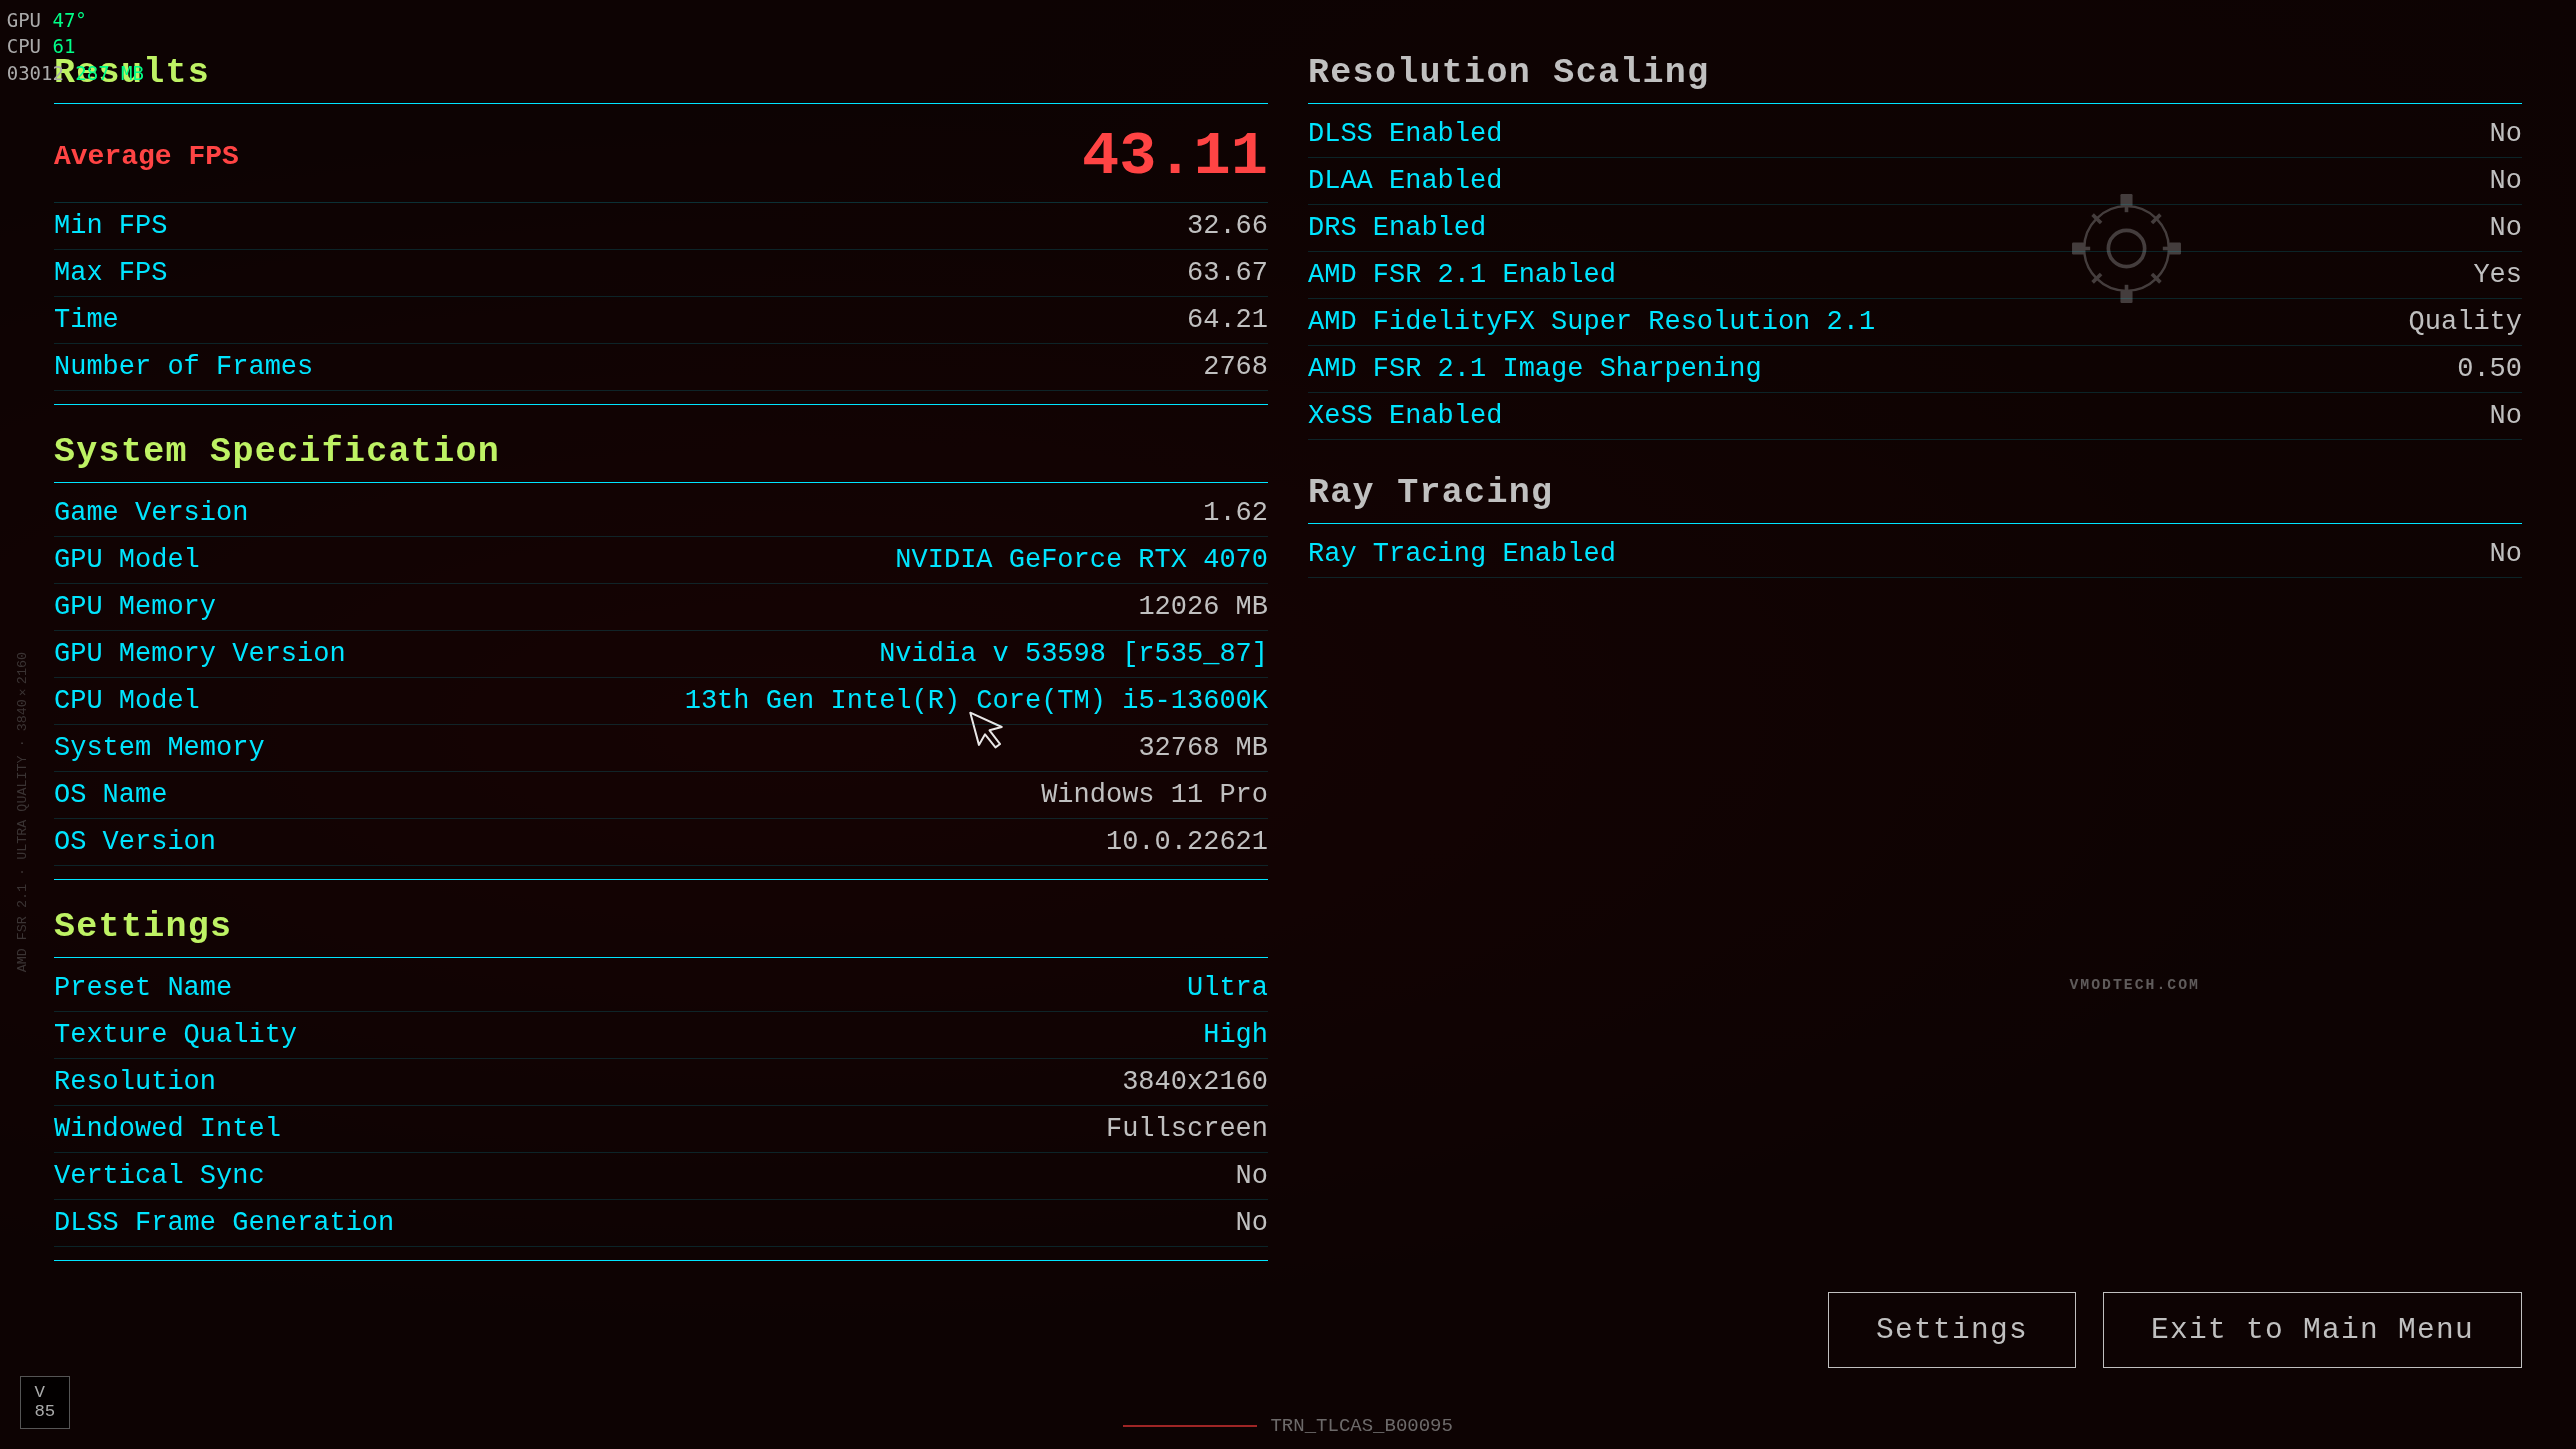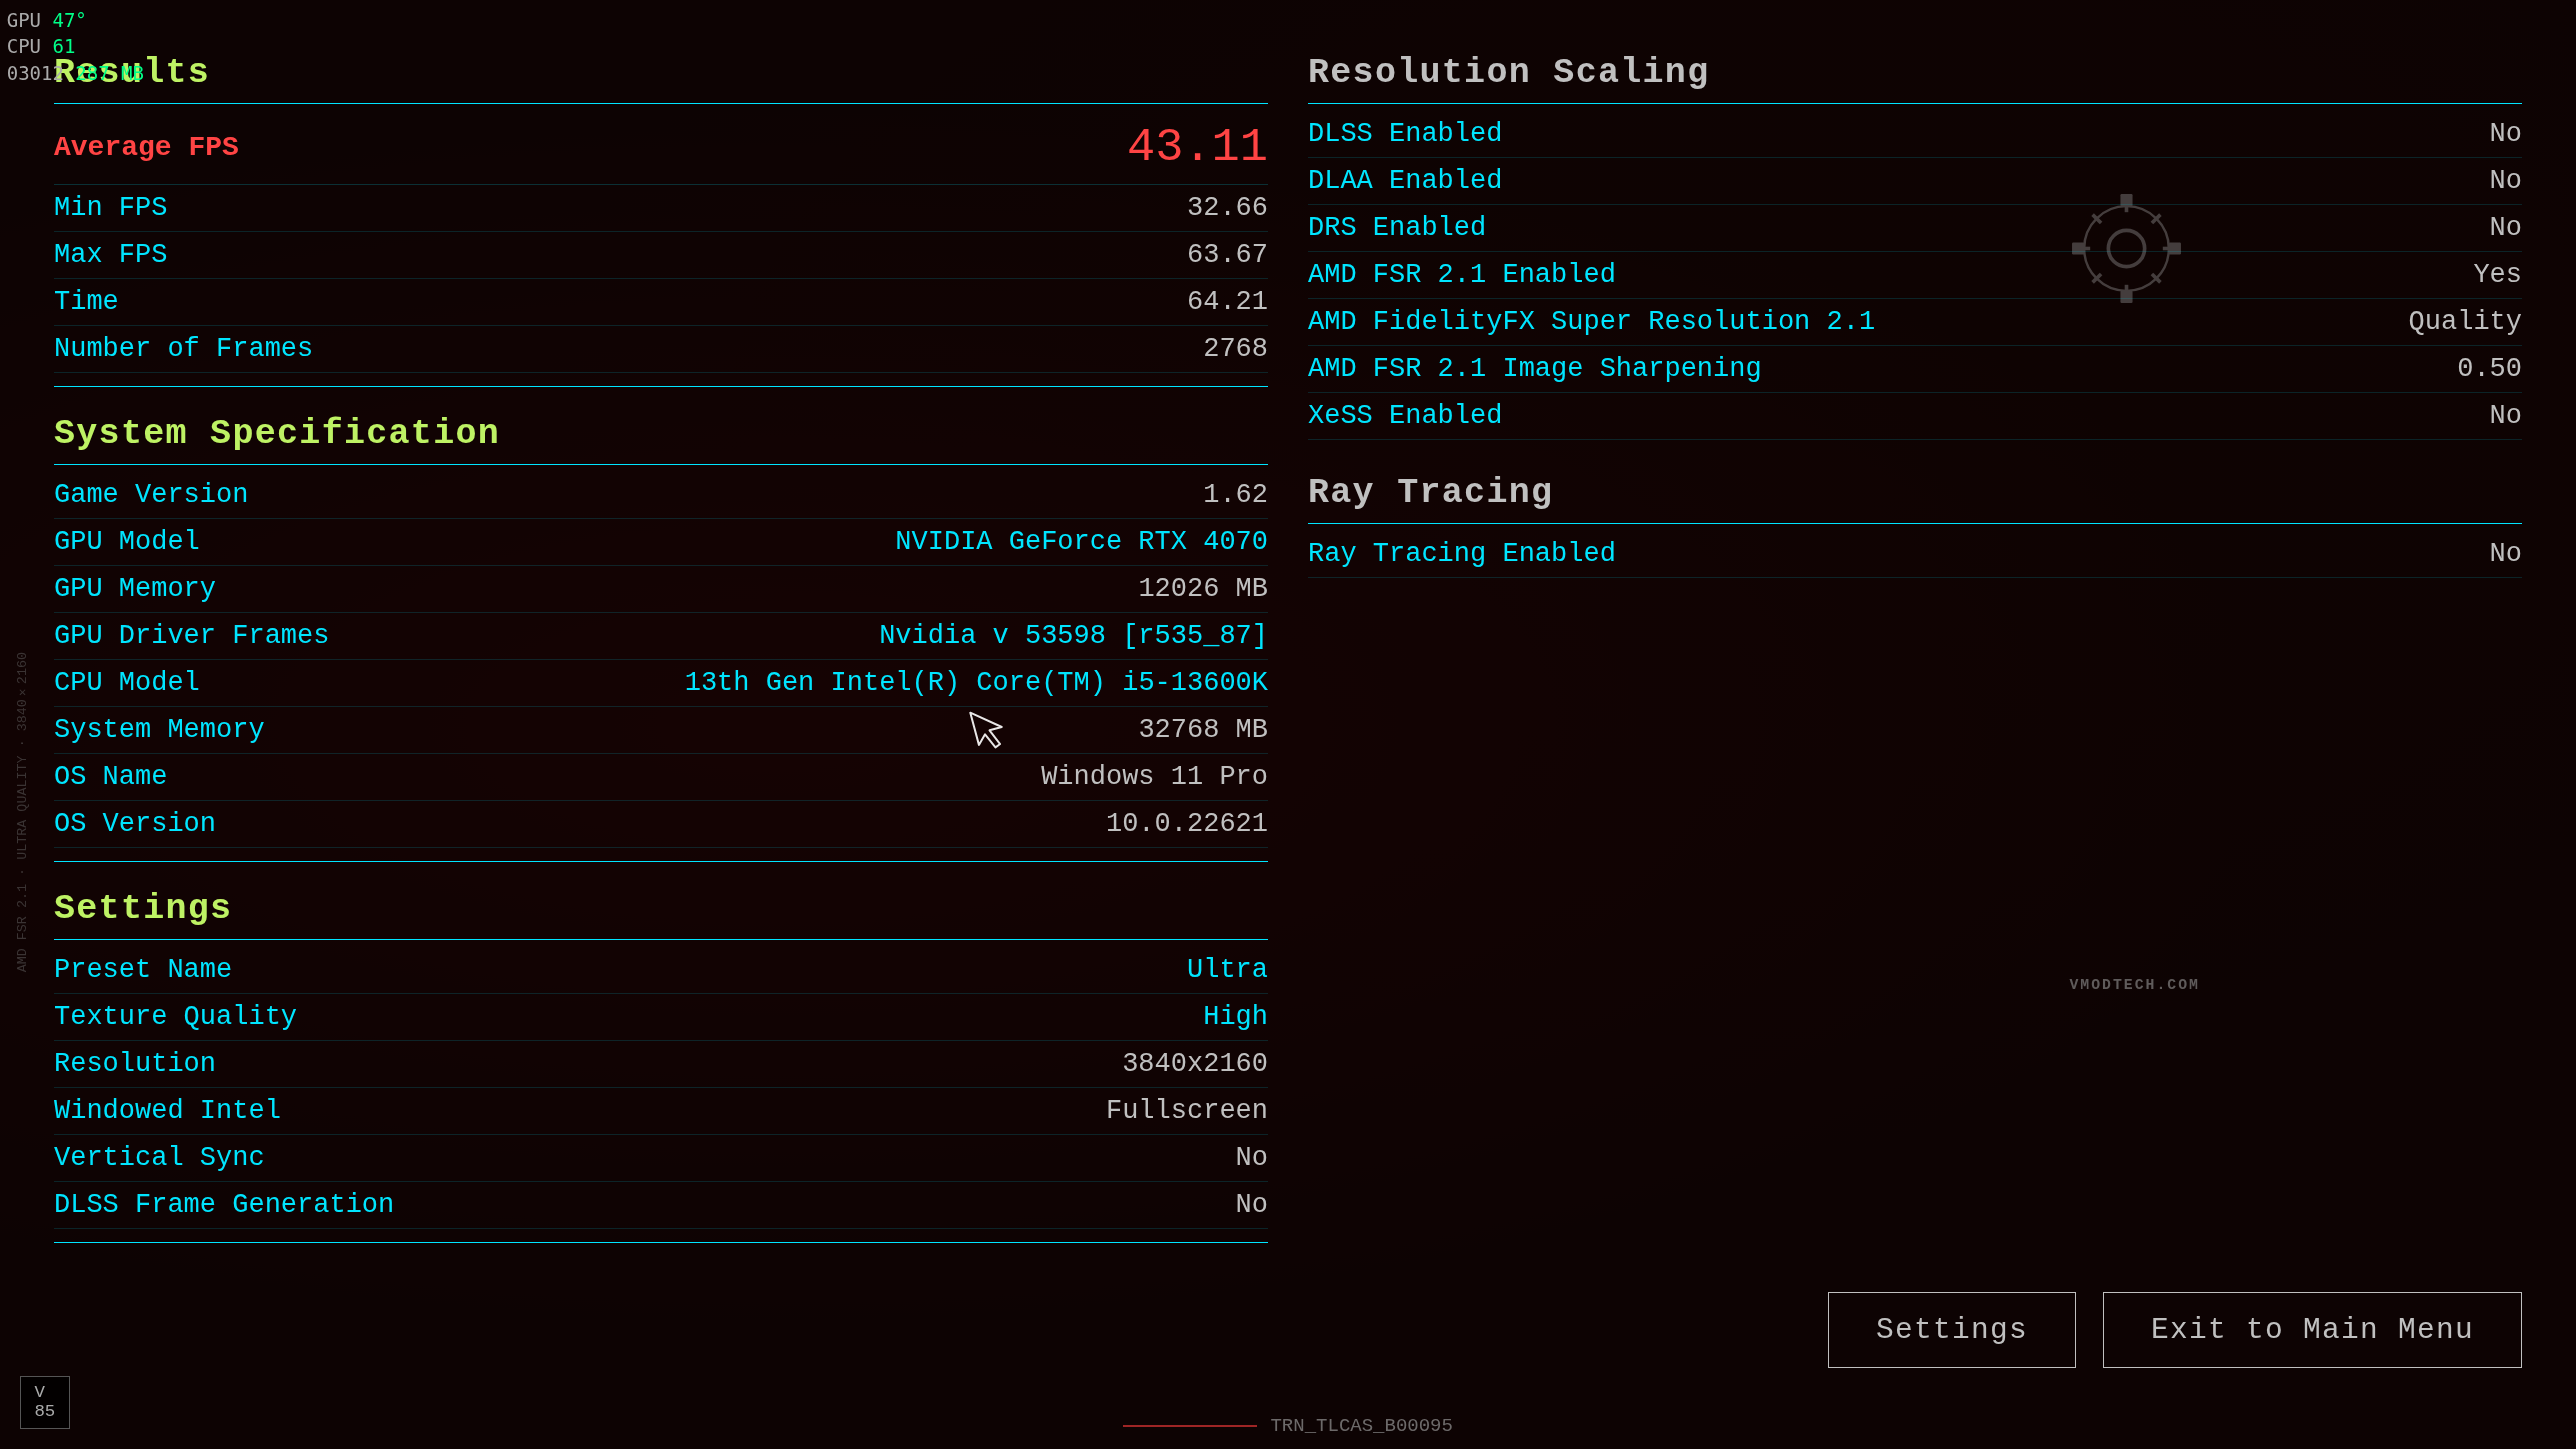--- a/index.html
+++ b/index.html
@@ -112,22 +112,22 @@
       border-bottom: 0.7px solid rgba(0, 229, 255, 0.2);
     }
 
     .avg-fps-label {
       font-size: 28px;
       font-weight: bold;
       color: #ff4444;
     }
 
     .avg-fps-value {
-      font-size: 47px;
-      font-weight: normal;
+      font-size: 62px;
+      font-weight: bold;
       color: #ff4444;
     }
 
     
     .watermark {
       position: absolute;
       bottom: 456px;
       right: 376px;
       font-size: 14.8px;
       color: rgba(150, 150, 150, 0.6);
@@ -272,21 +272,21 @@
       </div>
       <div class="row">
         <span class="row-label">GPU Model</span>
         <span class="row-value cyan">NVIDIA GeForce RTX 4070</span>
       </div>
       <div class="row">
         <span class="row-label">GPU Memory</span>
         <span class="row-value">12026 MB</span>
       </div>
       <div class="row">
-        <span class="row-label">GPU Driver Frames</span>
+        <span class="row-label">GPU Memory Version</span>
         <span class="row-value cyan">Nvidia v 53598 [r535_87]</span>
       </div>
       <div class="row">
         <span class="row-label">CPU Model</span>
         <span class="row-value cyan">13th Gen Intel(R) Core(TM) i5-13600K</span>
       </div>
       <div class="row">
         <span class="row-label">System Memory</span>
         <span class="row-value">32768 MB</span>
       </div>

